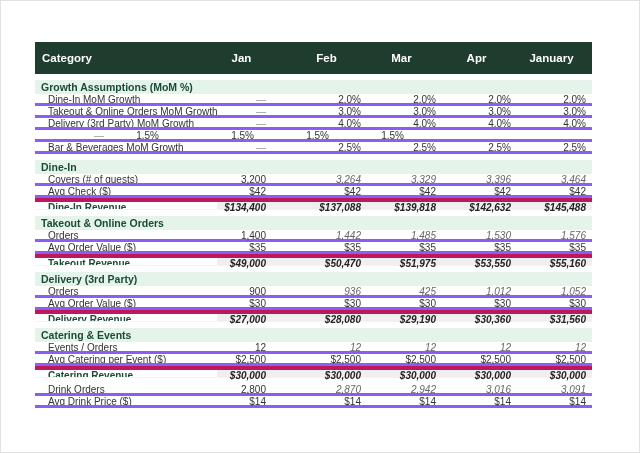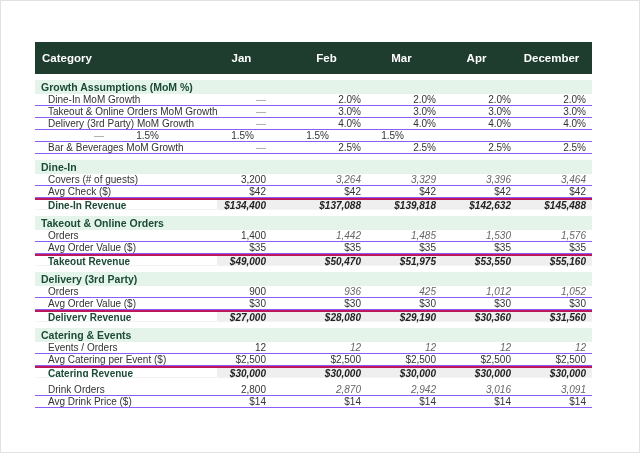--- a/index.html
+++ b/index.html
@@ -29,50 +29,50 @@
   .th.num{width:75px;box-sizing:border-box;text-align:center;padding-right:6px;}
   .thead .th:nth-child(2){padding-right:26px;}
   .section{margin-top:6px;}
   .section-title{
     background:var(--section-bg);color:var(--section-text);
     font-weight:bold;font-size:10.5px;height:14px;line-height:14px;
     padding-left:6px;
   }
   .row{
     display:flex;height:12px;line-height:12px;font-size:10px;
-    box-sizing:border-box;border-bottom:1px solid #8b5cf6;
+    box-sizing:border-box;border-bottom:3px solid #8b5cf6;
     color:var(--body-text);
   }
   .cell{box-sizing:border-box;}
   .cell.label{flex:1;padding-left:13px;white-space:nowrap;overflow:hidden;}
   .cell.num{width:75px;text-align:right;padding-right:6px;white-space:nowrap;}
   .row > .cell:nth-child(2){padding-right:26px;}
   .cell.num.italic{font-style:italic;color:var(--derived-text);}
   .cell.num.dash{color:var(--dash-text);}
-  .row.total{border-top:2px solid #be185d;border-bottom:1px solid #f3f3f3;}
+  .row.total{border-top:4px solid #be185d;border-bottom:1px solid #f3f3f3;}
   .row.total .cell.label{font-weight:bold;color:var(--section-text);}
   .row.total .cell.num{
     font-weight:bold;font-style:italic;background:var(--total-band-bg);
     color:#222222;
     text-align:right;
   }
 </style>
 </head>
 <body>
 
 <div class="frame"></div>
 
 <div class="sheet">
   <div class="thead">
     <div class="th label">Category</div>
     <div class="th num">Jan</div>
     <div class="th num">Feb</div>
     <div class="th num">Mar</div>
     <div class="th num">Apr</div>
-    <div class="th num">December</div>
+    <div class="th num">January</div>
   </div>
   <div id="tbody">
   <div class="section">
     <div class="section-title">Growth Assumptions (MoM %)</div>
     <div class="rows">
   <div class="row">
     <div class="cell label">Dine-In MoM Growth</div>
     <div class="cell num dash">—</div>
     <div class="cell num">2.0%</div>
     <div class="cell num">2.0%</div>

